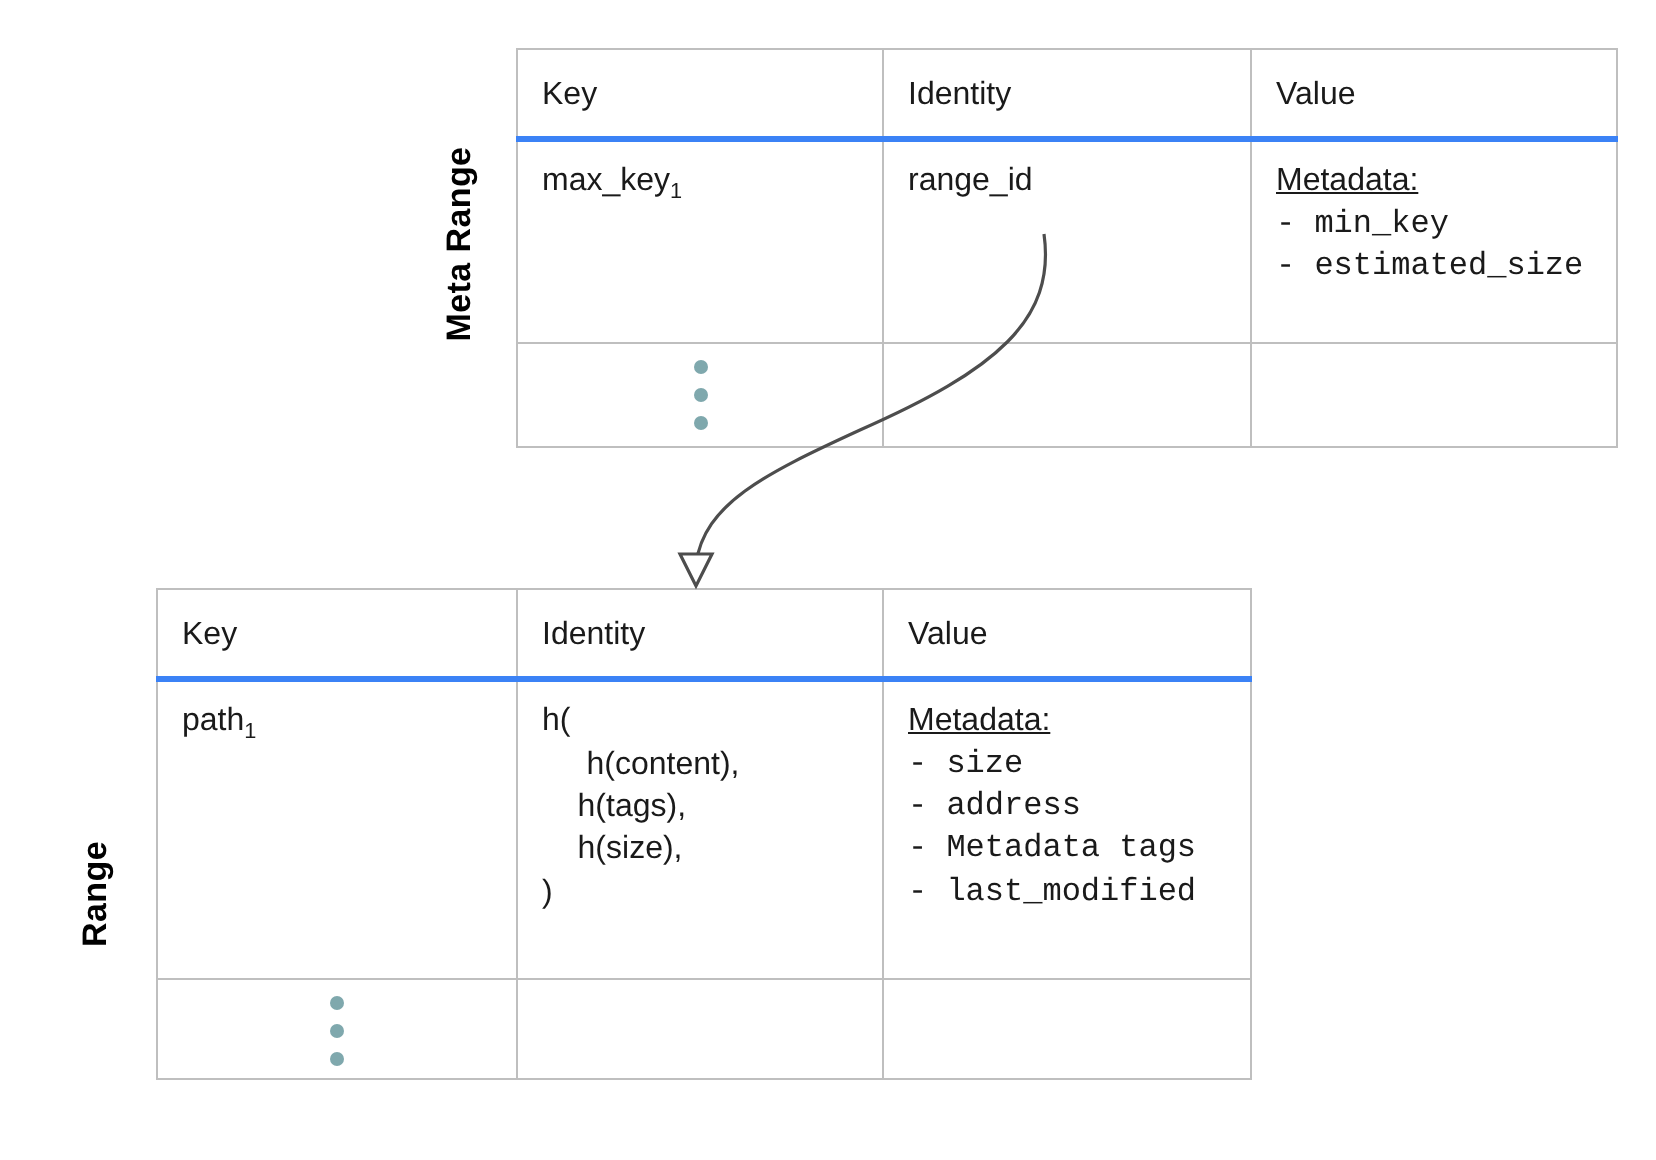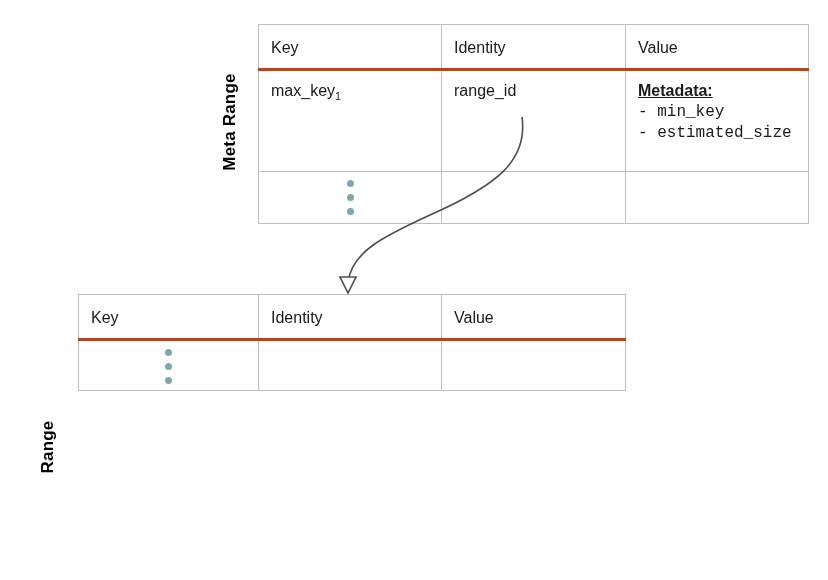--- a/index.html
+++ b/index.html
@@ -57,33 +57,32 @@
   }
   .tbl td {
     border: 1px solid #bfbfbf;
     vertical-align: top;
     padding: 9px 12px 6px 12px;
     font-size: 16px;
     line-height: 1.32;
     color: #1a1a1a;
   }
   .tbl tr.header-row td {
-    border-bottom: 3px solid #c2410c;
+    border-bottom: 3px solid #3b82f6;
     padding-top: 12px;
     padding-bottom: 10px;
   }
   .tbl tr.dots-row td {
     padding-top: 8px;
   }
 
   .meta-underline {
     text-decoration: underline;
     display: inline-block;
     margin-bottom: 1px;
-    font-weight: bold;
   }
   .meta-list {
     margin: 0;
     padding: 0;
     list-style: none;
     font-family: Liberation Mono, monospace;
   }
   .meta-list li {
     white-space: nowrap;
   }
@@ -185,20 +184,41 @@
       <col style="width:183px">
       <col style="width:184px">
     </colgroup>
     <tbody>
       <tr class="header-row">
         <td>Key</td>
         <td>Identity</td>
         <td>Value</td>
       </tr>
 
+      <tr style="height:150px;">
+        <td>
+          <span>path</span><sub>1</sub>
+        </td>
+        <td>
+          <span class="hash-block">h(
+     h(content),
+    h(tags),
+    h(size),
+)</span>
+        </td>
+        <td>
+          <span class="meta-underline">Metadata:</span>
+          <ul class="meta-list">
+            <li>- size</li>
+            <li>- address</li>
+            <li>- Metadata tags</li>
+            <li>- last_modified</li>
+          </ul>
+        </td>
+      </tr>
 
       <tr class="dots-row" style="height:47px;">
         <td class="dots-cell-bot">
           <span class="vdots">
             <i></i>
               <i></i>
               <i></i>
           </span>
         </td>
         <td></td>

